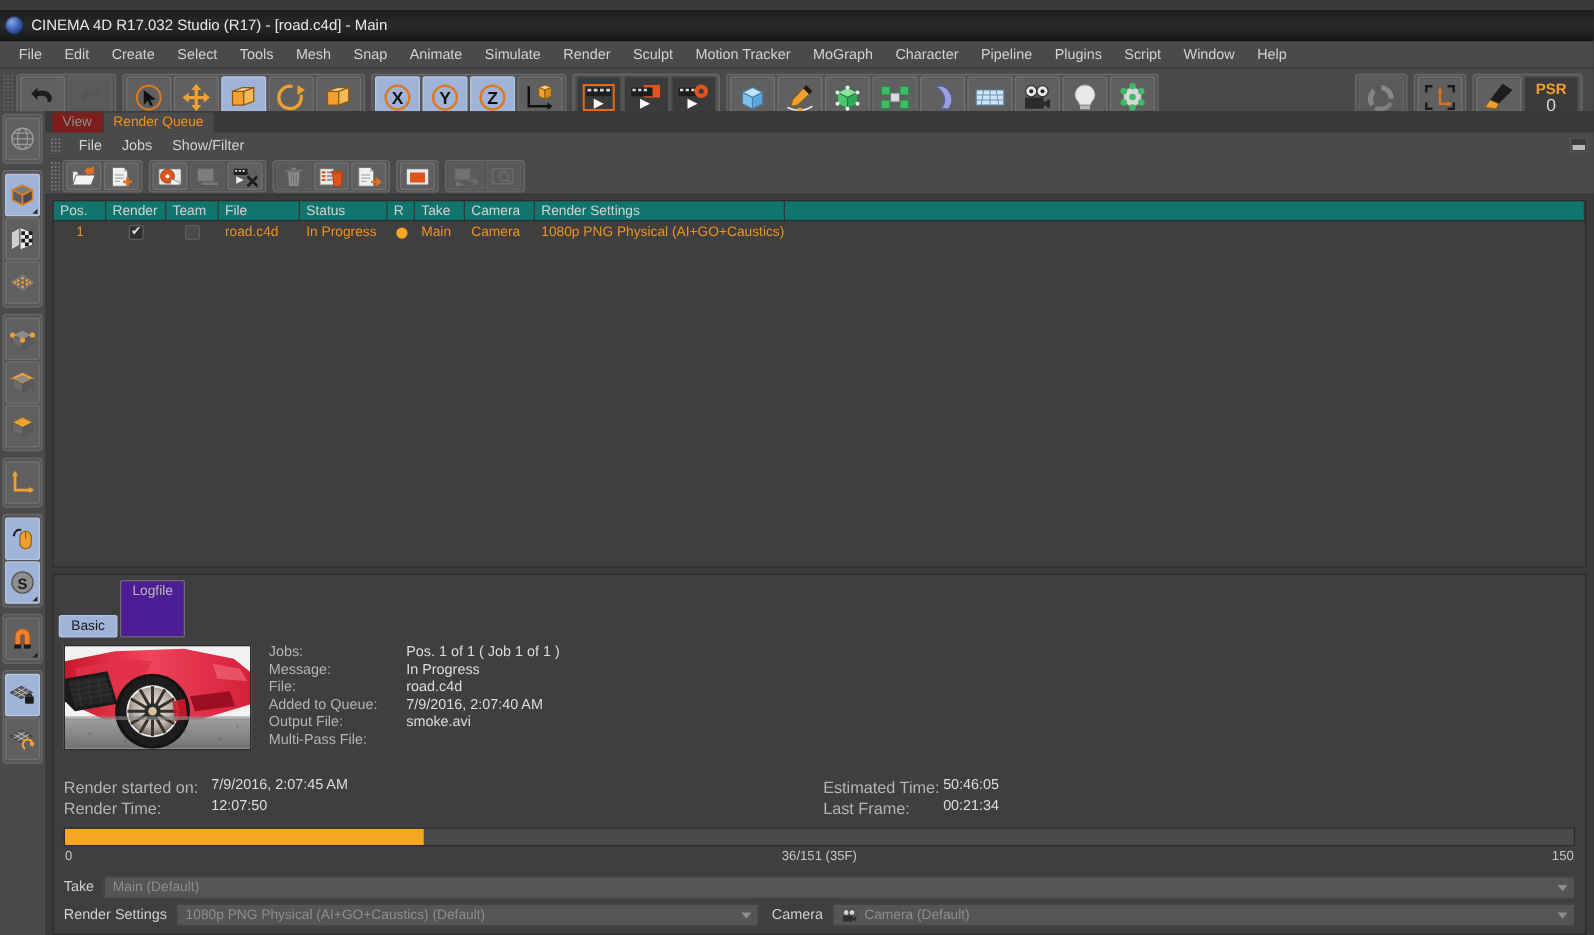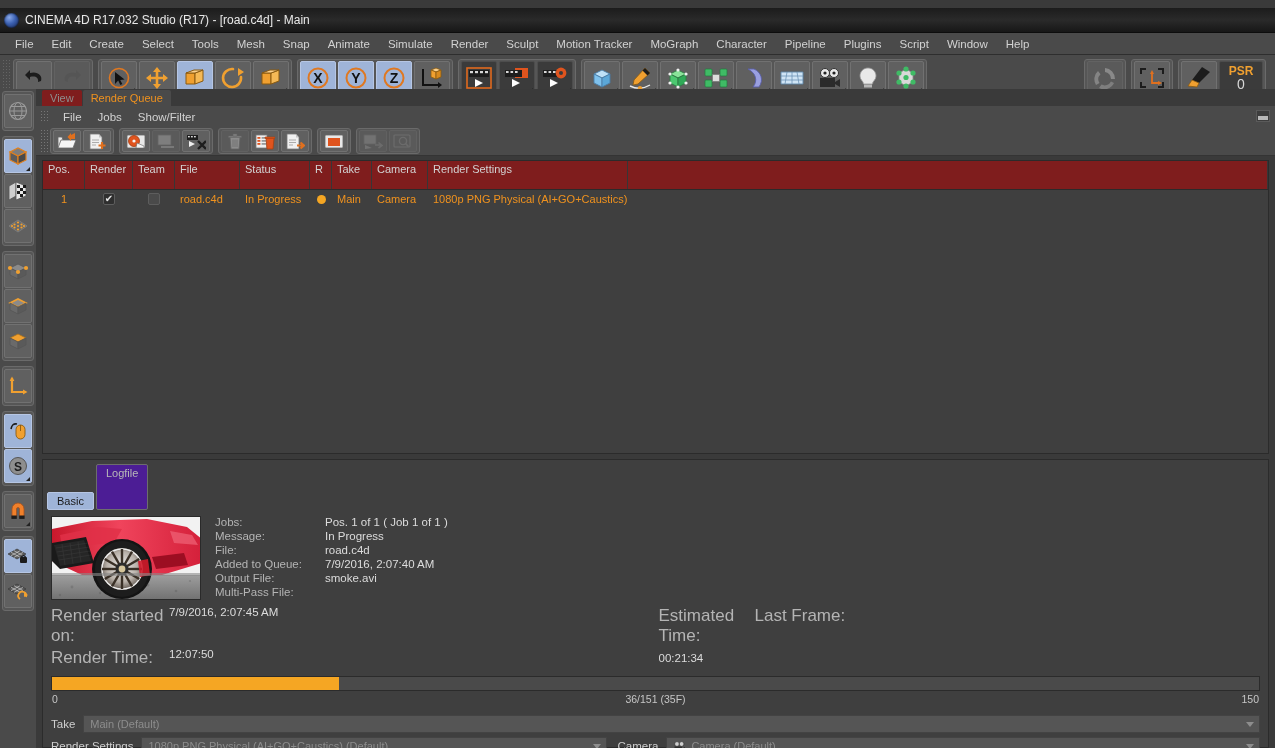--- a/index.html
+++ b/index.html
@@ -174,21 +174,21 @@
   
   #tablewrap {
     margin: 4px 6px 0 6px;
     background: #3f3f3f;
     border: 1px solid #2b2b2b;
     flex: none;
     height: 294px;
     display: flex; flex-direction: column;
     overflow: hidden;
   }
-  #thead { display: flex; height: 29px; background: #7f1d1d; border-bottom: 1px solid #2b2b2b; }
+  #thead { display: flex; height: 16px; background: #0f766e; border-bottom: 1px solid #2b2b2b; }
   #thead .th {
     font-size: 11px; color: #d2d2d2; padding: 2px 5px;
     border-right: 1px solid #363636; white-space: nowrap; overflow: hidden;
     cursor: default;
   }
   #tbody { flex: 1; background: #3f3f3f; }
   .trow { display: flex; height: 18px; align-items: center; }
   .trow .td {
     font-size: 11px; color: #f0921e; padding: 0 5px;
     white-space: nowrap; overflow: hidden;
@@ -230,21 +230,21 @@
   #infogrid .v { font-size: 11.5px; color: #dcdcdc; }
 
   
   #stats {
     display: grid; grid-template-columns: 1fr 1fr;
     padding: 6px 12px 0 8px; column-gap: 10px;
     flex: none;
   }
   .statcol { display: grid; grid-template-columns: 118px 1fr; row-gap: 2px; }
   .statcol.right { grid-template-columns: 96px 1fr; }
-  .statcol .k { font-size: 17px; color: #b4b4b4; }
+  .statcol .k { font-size: 13px; color: #b4b4b4; }
   .statcol .v { font-size: 11.5px; color: #dcdcdc; }
 
   
   #progwrap { margin: 8px 8px 0 8px; flex: none; }
   #progbar {
     height: 15px; background: #4a4a4a;
     border: 1px solid #2b2b2b; position: relative; overflow: hidden;
   }
   #progfill { height: 100%; background: #f5a623; }
   #proglabels { display: flex; justify-content: space-between; padding: 2px 1px 0 1px; }
@@ -947,20 +947,21 @@
 
     <div id="stats">
       <div class="statcol">
         <div class="k">Render started on:</div>
         <div class="v">7/9/2016, 2:07:45 AM</div>
         <div class="k">Render Time:</div>
         <div class="v">12:07:50</div>
       </div>
       <div class="statcol right">
         <div class="k">Estimated Time:</div>
+        <div class="v">50:46:05</div>
         <div class="k">Last Frame:</div>
         <div class="v">00:21:34</div>
       </div>
     </div>
 
     <div id="progwrap">
       <div id="progbar">
         <div id="progfill" style="width: 23.8%; background: rgb(245, 166, 35);"></div>
       </div>
       <div id="proglabels">

